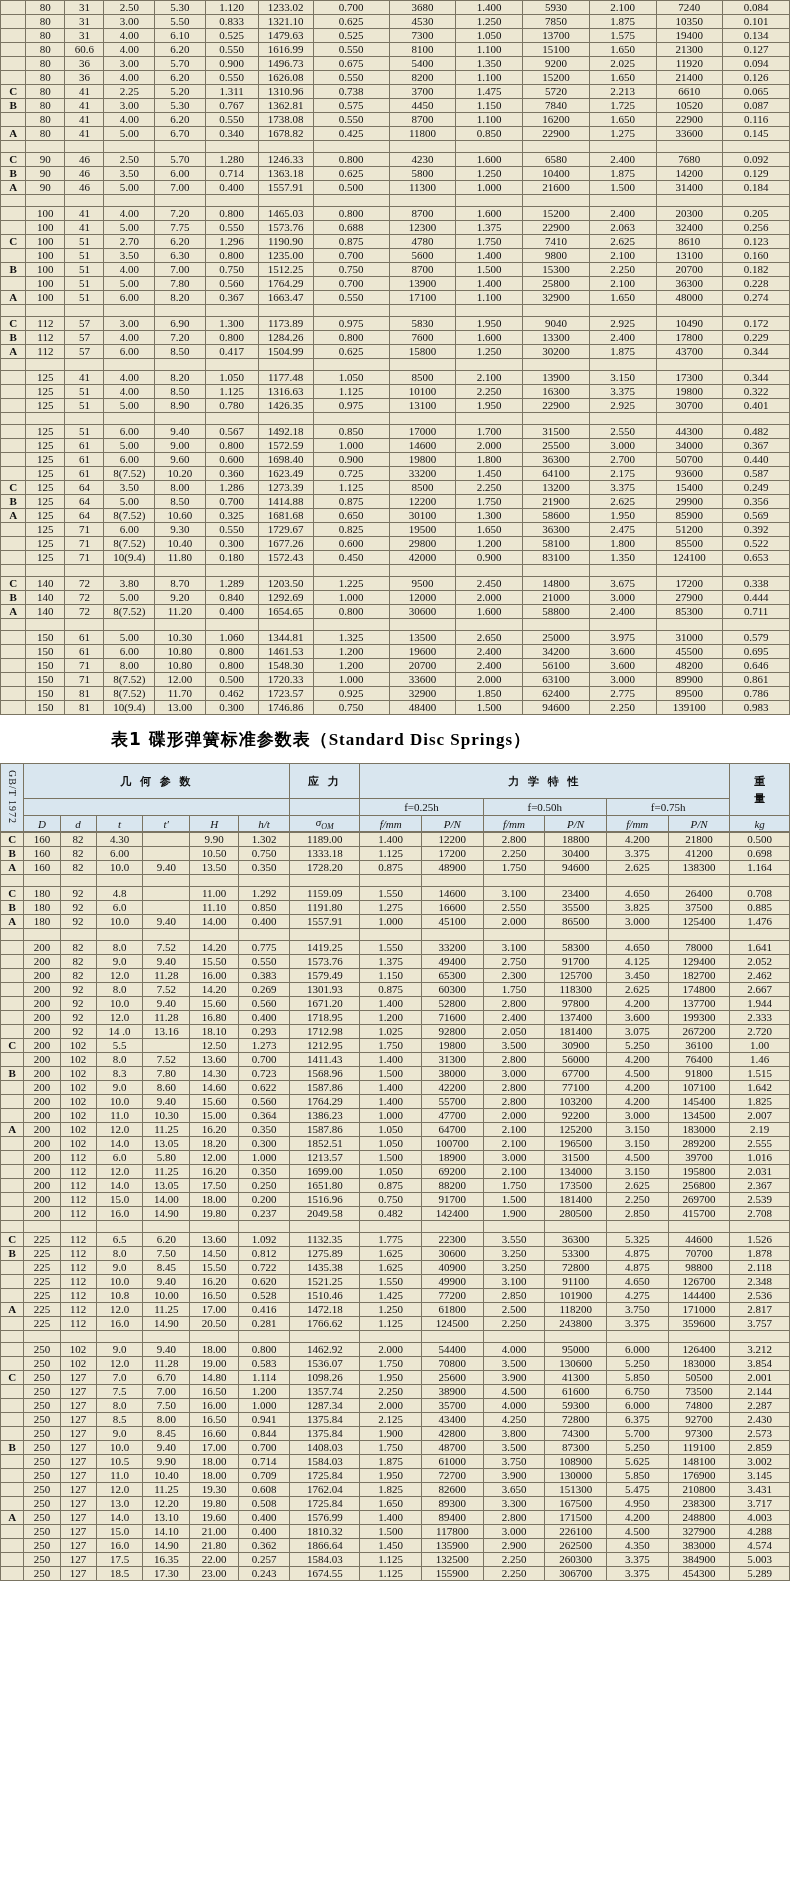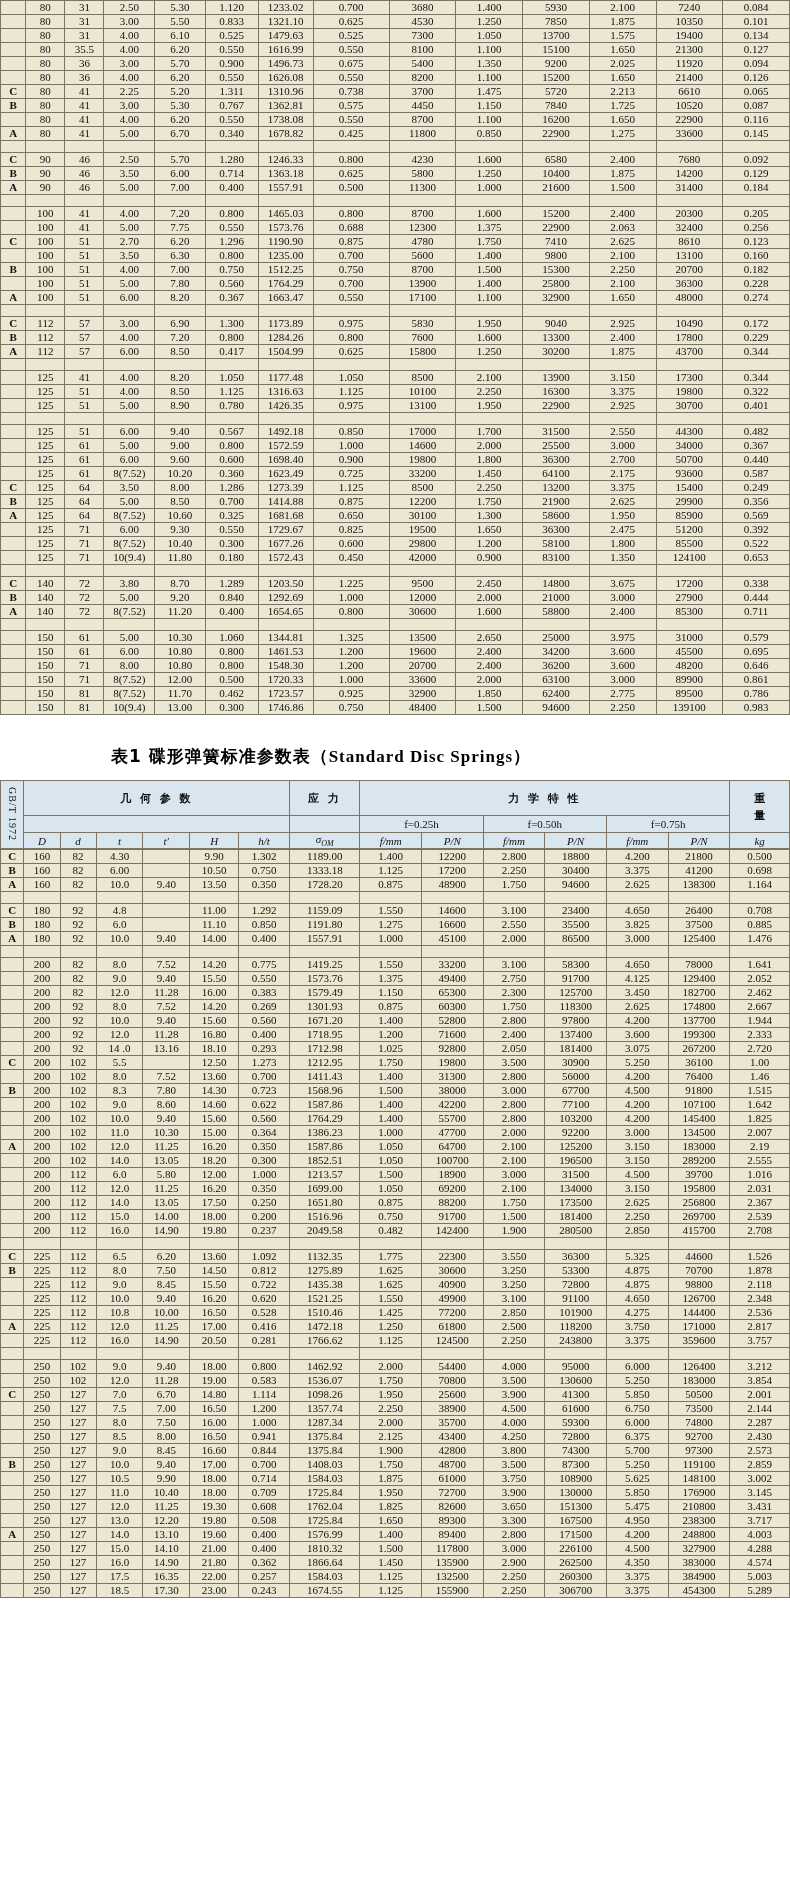--- a/index.html
+++ b/index.html
@@ -58,21 +58,21 @@
   col.c-f3{width:58px;}
   col.c-p3{width:58px;}
   col.c-kg{width:56px;}
 
   
   .caption{
     text-align:center;
     font-size:17px;
     font-weight:bold;
     letter-spacing:1px;
-    padding:30px 0 12px 0;
+    padding:13px 0 12px 0;
     color:#000;
     font-family:"DejaVu Sans", sans-serif;
     border-radius:18px;
   }
   .caption .en{font-family:"Liberation Serif",serif;}
 
   
   table.hdr{
     border-collapse:collapse;
     width:790px;
@@ -187,21 +187,21 @@
           <td>7300</td>
           <td>1.050</td>
           <td>13700</td>
           <td>1.575</td>
           <td>19400</td>
           <td>0.134</td>
         </tr>
         <tr>
           <td class="grp"></td>
           <td>80</td>
-          <td>35.5</td>
+          <td>60.6</td>
           <td>4.00</td>
           <td>6.20</td>
           <td>0.550</td>
           <td>1616.99</td>
           <td>0.550</td>
           <td>8100</td>
           <td>1.100</td>
           <td>15100</td>
           <td>1.650</td>
           <td>21300</td>
@@ -915,21 +915,21 @@
           <td class="grp"></td>
           <td>150</td>
           <td>71</td>
           <td>8.00</td>
           <td>10.80</td>
           <td>0.800</td>
           <td>1548.30</td>
           <td>1.200</td>
           <td>20700</td>
           <td>2.400</td>
-          <td>36200</td>
+          <td>56100</td>
           <td>3.600</td>
           <td>48200</td>
           <td>0.646</td>
         </tr>
         <tr>
           <td class="grp"></td>
           <td>150</td>
           <td>71</td>
           <td>8(7.52)</td>
           <td>12.00</td>

